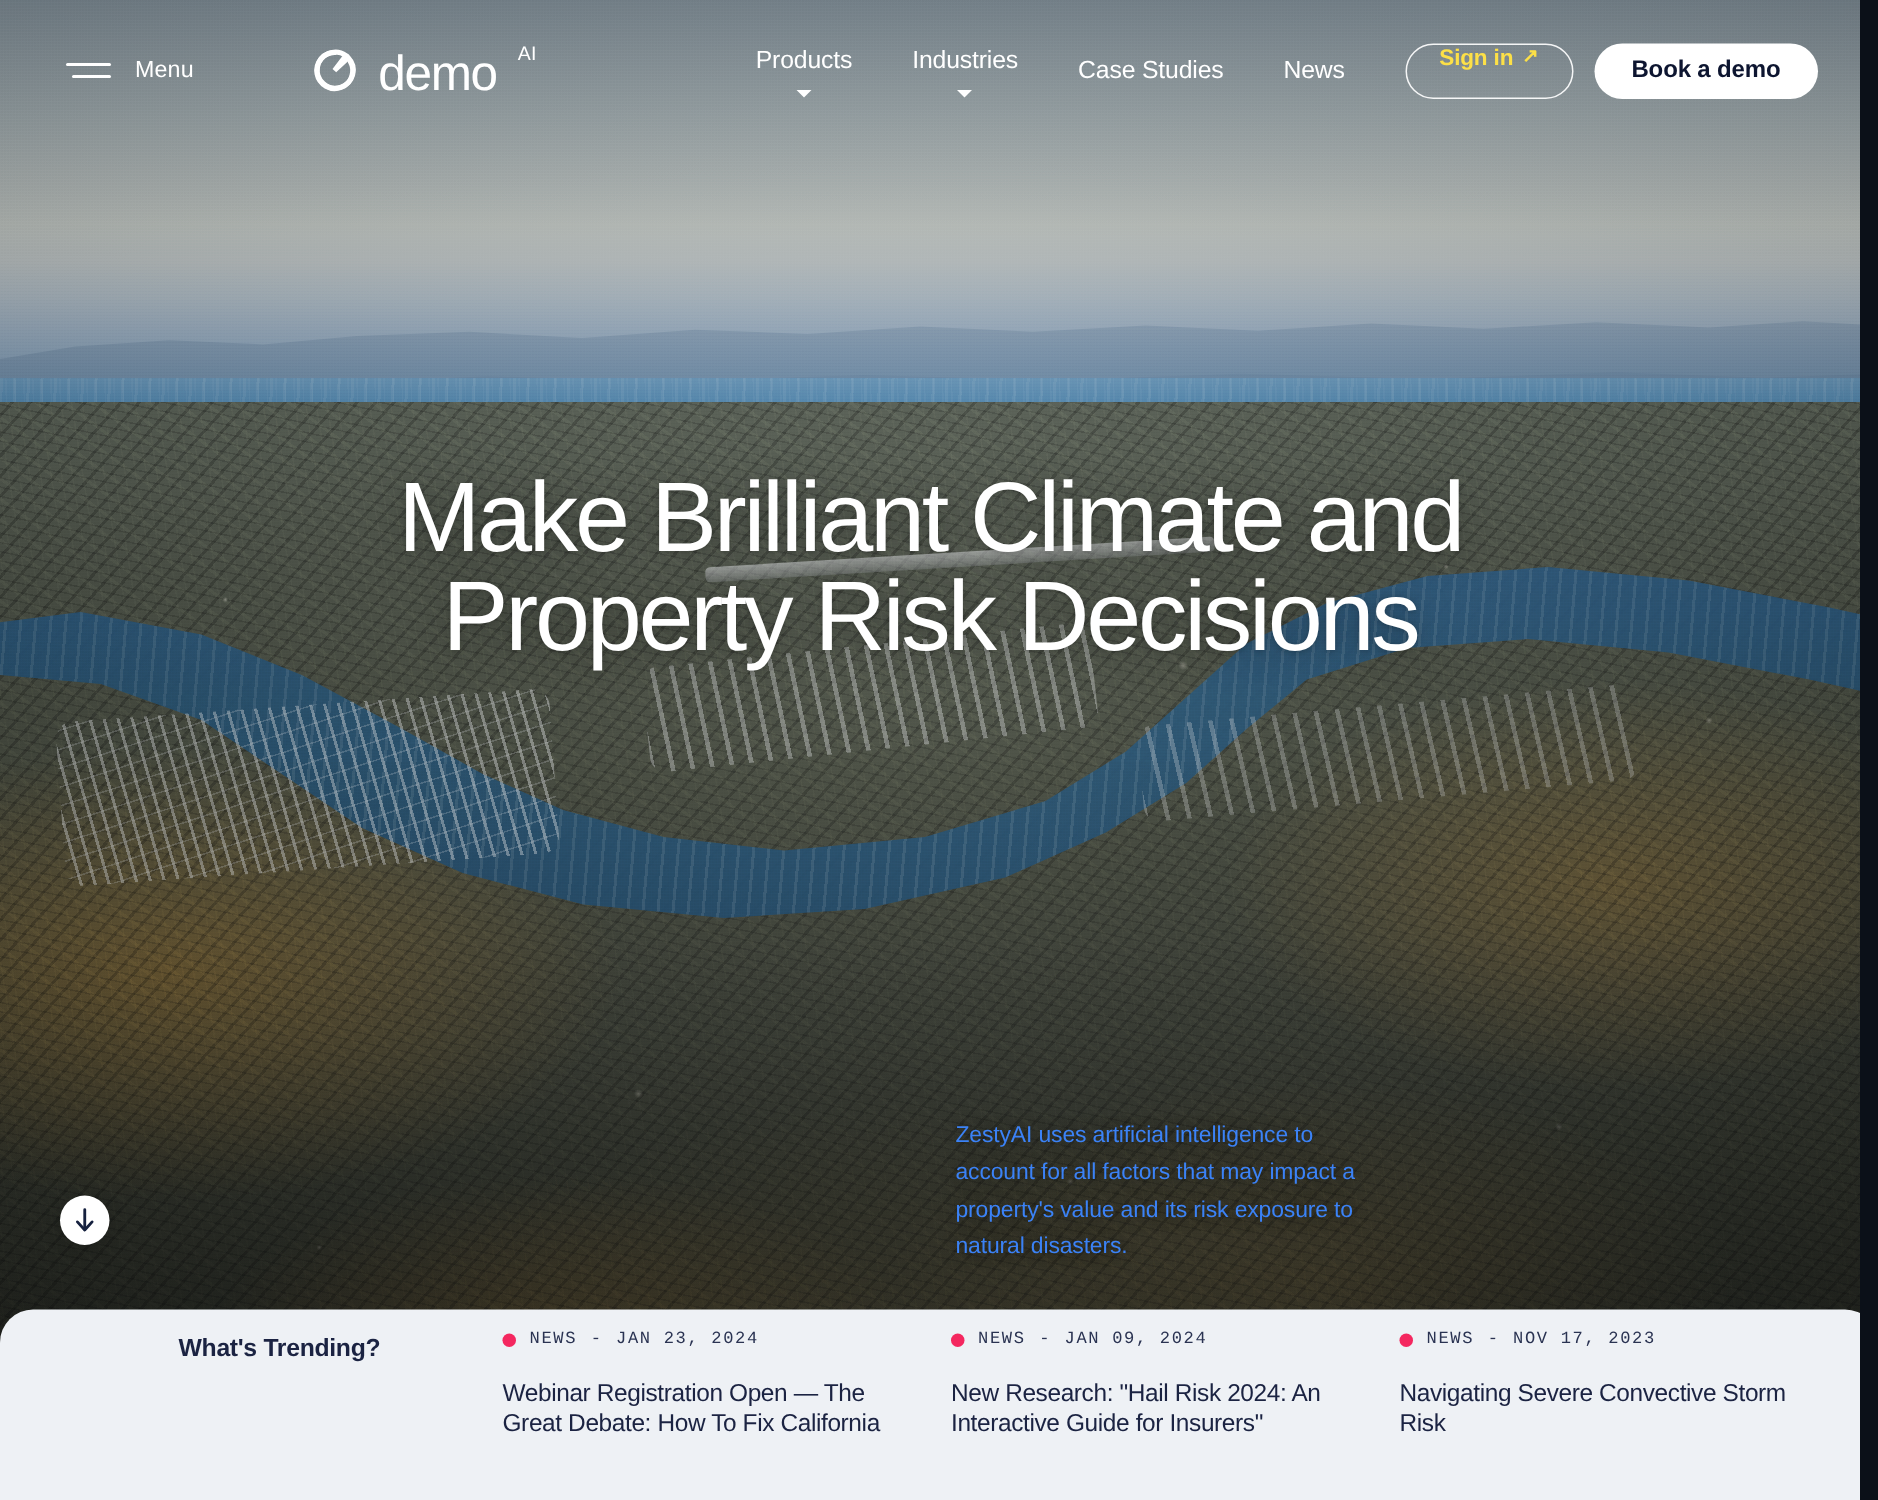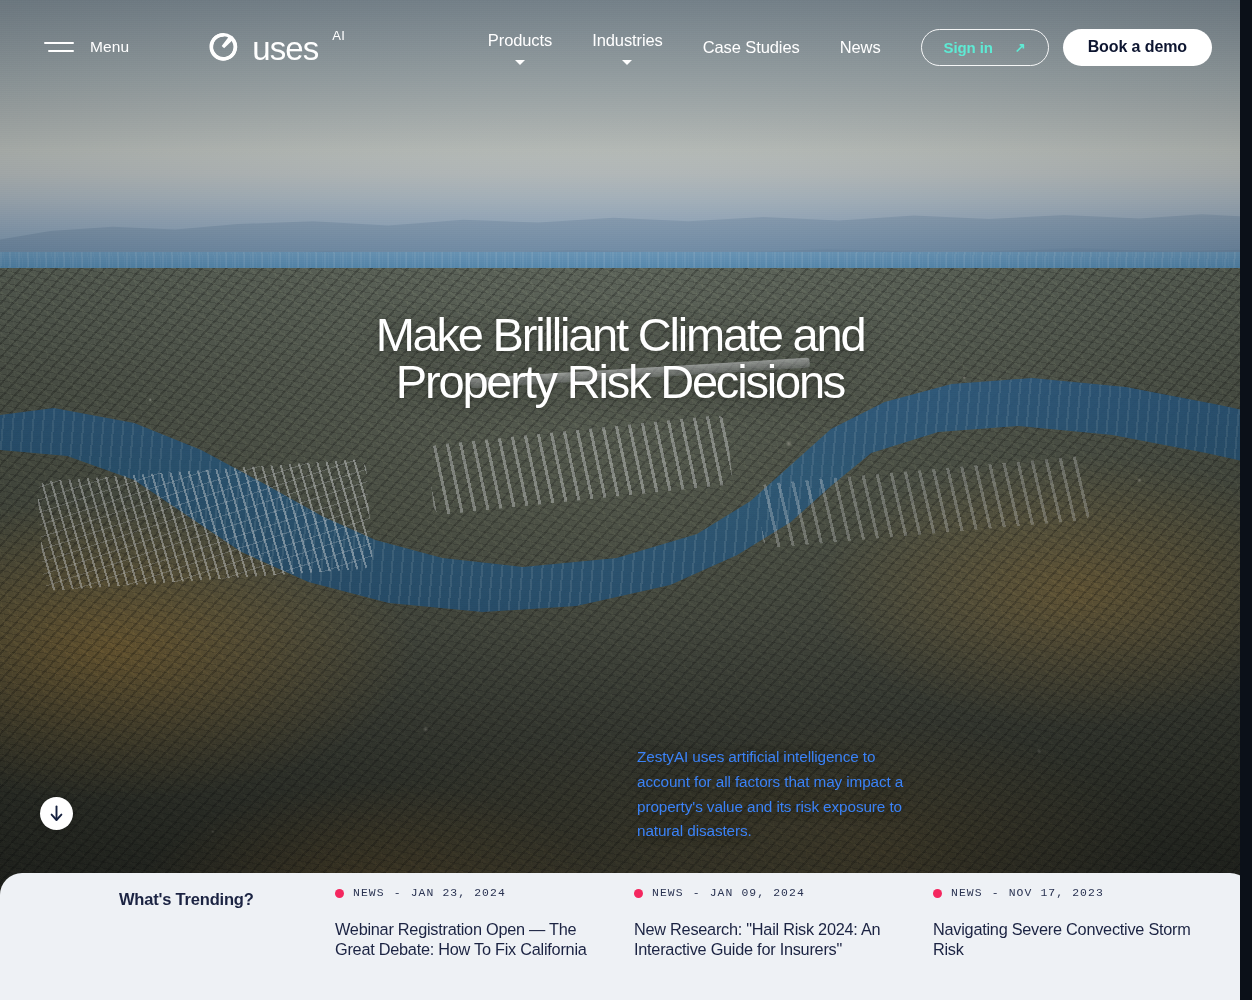--- a/index.html
+++ b/index.html
@@ -212,44 +212,44 @@
   }
   .caret {
     width:0; height:0;
     border-left:5px solid transparent; border-right:5px solid transparent;
     border-top:5.5px solid #fff; display:inline-block; position:relative; top:1px;
   }
   .btn-signin {
     margin-left:20px;
     border:1.4px solid rgba(255,255,255,.92);
     border-radius:999px;
-    color:#5eead4; background:transparent;
+    color:#fde047; background:transparent;
     padding:0 22px; height:37px;
-    display:flex; align-items:center; gap:22px;
+    display:flex; gap:6px;
     font-size:15px; font-weight:700; letter-spacing:-.1px;
     cursor:pointer; white-space:nowrap;
     font-family:"Liberation Sans", sans-serif;
   }
   .arrow-ne { font-size:13px; line-height:1; position:relative; top:0px; }
   .btn-demo {
     margin-left:14px;
     background:#ffffff; color:#0d1530;
     border:none; border-radius:999px;
     padding:0 25px; height:37px;
     display:flex; align-items:center;
     font-size:16px; font-weight:700; letter-spacing:-.1px;
     cursor:pointer; white-space:nowrap;
     font-family:"Liberation Sans", sans-serif;
   }
 
   
   .hero-title {
     position:absolute; left:0; right:0; top:311px;
     text-align:center; color:#ffffff;
-    font-size:47px; line-height:1.0; font-weight:400;
+    font-size:66px; line-height:1.0; font-weight:400;
     letter-spacing:-2.2px;
     text-shadow:0 2px 26px rgba(0,0,0,.30), 0 1px 4px rgba(0,0,0,.22);
     z-index:20; padding:0 90px;
   }
   .hero-title .ln { display:block; }
 
   .hero-desc {
     position:absolute; left:637px; top:745px; width:282px;
     color:#3b82f6; font-size:15.3px; line-height:1.62;
     letter-spacing:-.1px;
@@ -330,21 +330,21 @@
             <i></i>
         </span>
         <span class="menu-label">Menu</span>
       </div>
 
       <div class="brand">
         <svg class="brand-mark" viewBox="0 0 32 32">
           <path d="M25.2 7.4 A12 12 0 1 1 23.6 6.0 L16 16 Z" fill="none" stroke="#ffffff" stroke-width="3.3" stroke-linecap="round" transform="translate(0,0)"></path>
           <path d="M16 4 A12 12 0 1 0 26.5 9.9" fill="none" stroke="#ffffff" stroke-width="3.4" stroke-linecap="round"></path>
         </svg>
-        <span class="brand-word">uses</span>
+        <span class="brand-word">demo</span>
         <span class="brand-sup">AI</span>
       </div>
     </div>
 
     <div class="nav-right">
       <div class="nav-links">
 
         <div class="nav-link">
           <span>Products</span>
           <span class="caret"></span>

